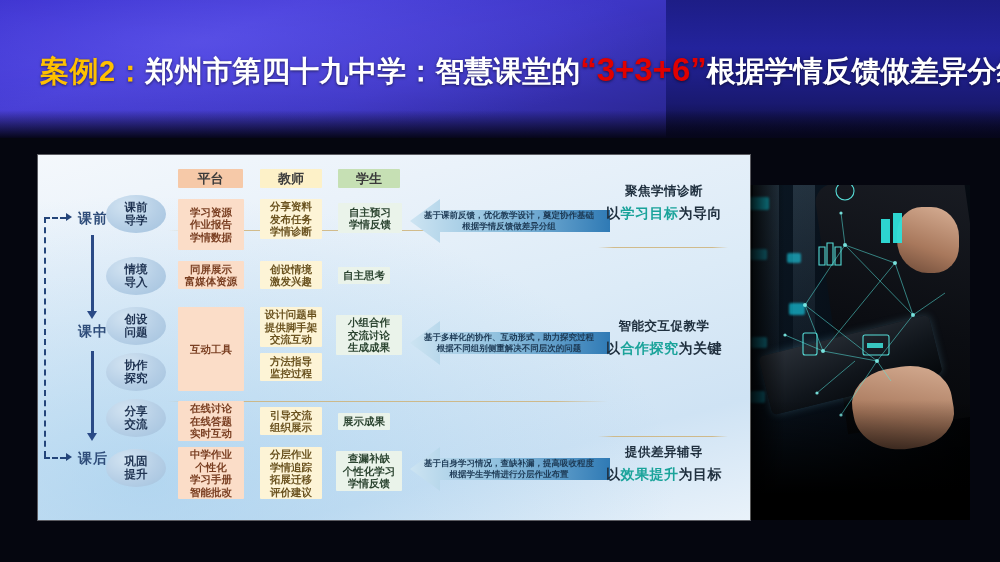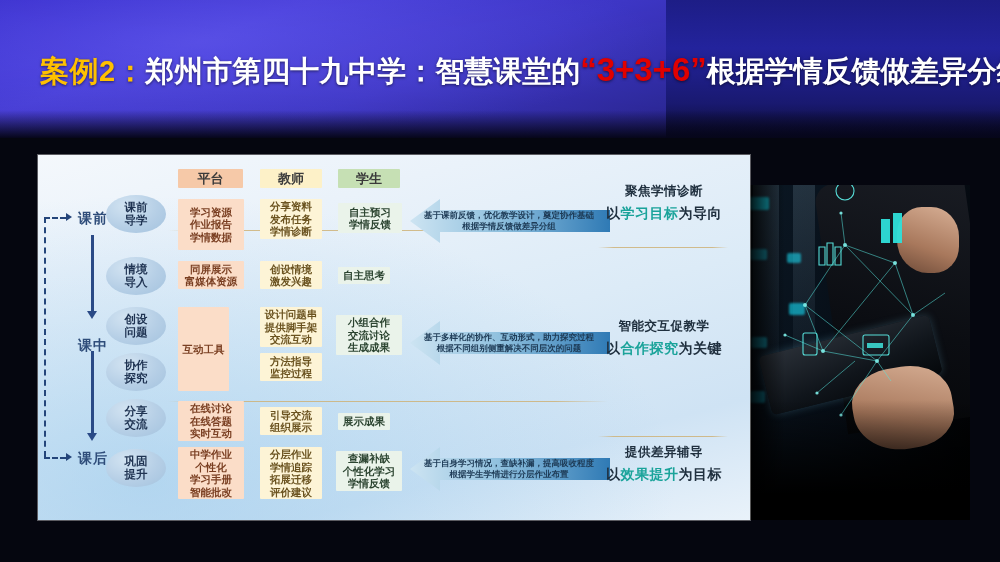--- a/index.html
+++ b/index.html
@@ -175,21 +175,21 @@
     <div class="chip teacher" style="left:222px;top:14px;width:62px;">教师</div>
     <div class="chip student" style="left:300px;top:14px;width:62px;">学生</div>
 
     <div class="dash-v" style="left:6px;top:62px;height:240px;"></div>
     <div class="dash-h" style="left:6px;top:62px;width:22px;"></div>
     <div class="dash-h" style="left:6px;top:302px;width:22px;"></div>
     <div class="tri" style="left:28px;top:58px;"></div>
     <div class="tri" style="left:28px;top:298px;"></div>
 
     <div class="stage" style="left:40px;top:55px;">课前</div>
-    <div class="stage" style="left:40px;top:182px;">课中</div>
+    <div class="stage" style="left:40px;top:168px;">课中</div>
     <div class="stage" style="left:40px;top:295px;">课后</div>
 
     <div class="vline" style="left:53px;top:80px;height:76px;"></div>
     <div class="vtri" style="left:49px;top:156px;"></div>
     <div class="vline" style="left:53px;top:196px;height:82px;"></div>
     <div class="vtri" style="left:49px;top:278px;"></div>
 
     <div class="oval" style="left:68px;top:40px;width:60px;height:38px;">
         <span>课前<br>导学</span>
       </div>
@@ -222,21 +222,21 @@
     <div class="box p" style="left:140px;top:106px;width:66px;height:28px;">
         <span>同屏展示<br>富媒体资源</span>
       </div>
     <div class="box t" style="left:222px;top:106px;width:62px;height:28px;">
         <span>创设情境<br>激发兴趣</span>
       </div>
     <div class="box s" style="left:300px;top:112px;width:52px;height:17px;">
         <span>自主思考</span>
       </div>
 
-    <div class="box p" style="left:140px;top:152px;width:51px;height:84px;">
+    <div class="box p" style="left:140px;top:152px;width:66px;height:84px;">
         <span>互动工具</span>
       </div>
     <div class="box t" style="left:222px;top:152px;width:62px;height:40px;">
         <span>设计问题串<br>提供脚手架<br>交流互动</span>
       </div>
     <div class="box t" style="left:222px;top:198px;width:62px;height:28px;">
         <span>方法指导<br>监控过程</span>
       </div>
     <div class="box s" style="left:298px;top:160px;width:66px;height:40px;">
         <span>小组合作<br>交流讨论<br>生成成果</span>

